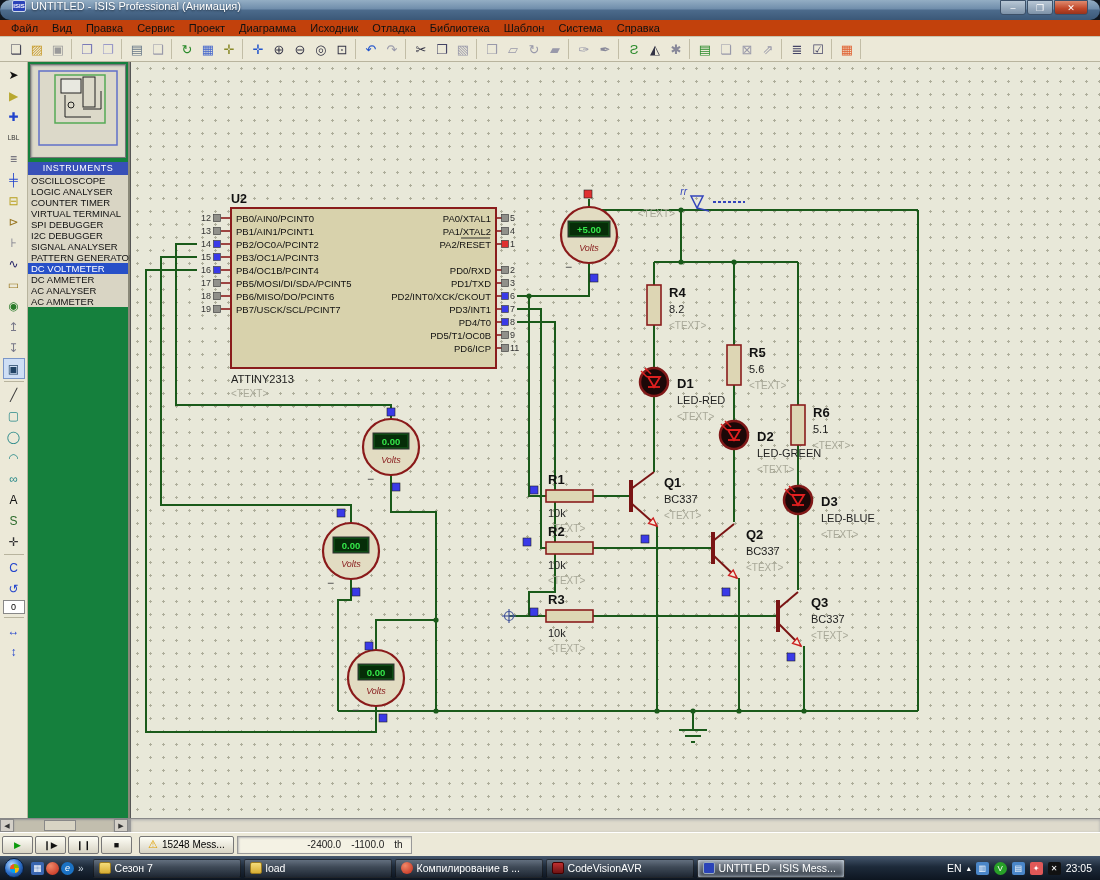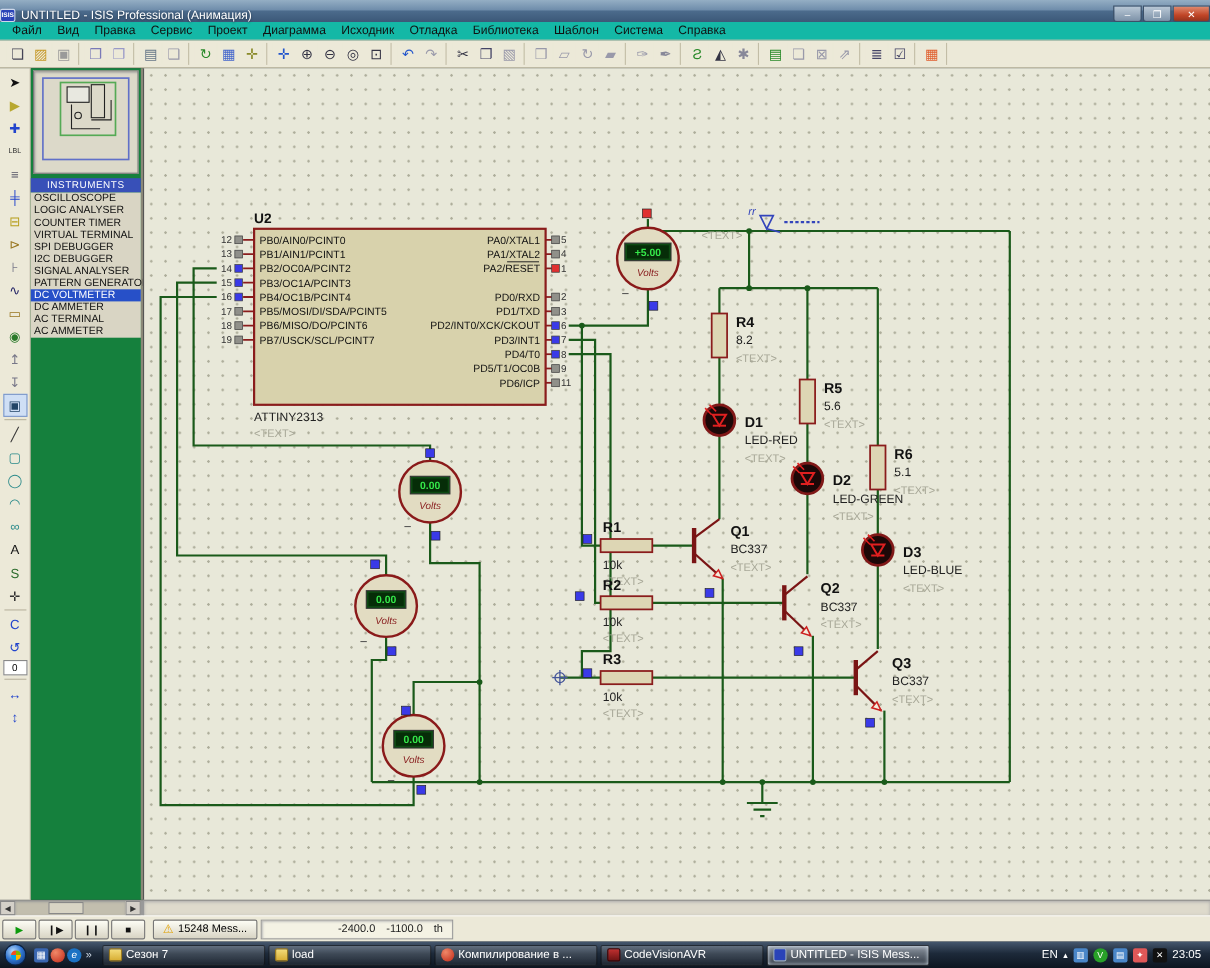--- a/index.html
+++ b/index.html
@@ -1,28 +1,28 @@
 <!DOCTYPE html>
 <html><head>
 <meta charset="utf-8">
 <style>
   *{box-sizing:border-box;margin:0;padding:0}
   body{width:1100px;height:880px;font-family:"Liberation Sans",sans-serif;background:#10161e;overflow:hidden;font-size:11px}
   
-  .titlebar{height:20px;display:flex;align-items:flex-end;padding:0 0;gap:5px;
-    background:linear-gradient(180deg,#94aec4 0%,#6f8dab 45%,#4c6b8c 50%,#3b5878 100%);}
+  .titlebar{height:20px;display:flex;align-items:flex-start;padding:0 12px;gap:5px;
+    background:linear-gradient(180deg,#94aec4 0%,#6f8dab 45%,#4c6b8c 50%,#3b5878 100%);border-radius:10px;}
   .appicon{width:14px;height:12px;background:#2a43b8;color:#fff;font-size:6px;font-weight:bold;
     display:flex;align-items:center;justify-content:center;border:1px solid #cdd8ea;border-radius:2px}
   .title{color:#fff;font-size:11px;text-shadow:0 1px 2px #234;flex:1}
   .winbtns{display:flex;gap:1px}
   .wbtn{width:26px;height:15px;font-size:9px;color:#fff;display:flex;align-items:center;justify-content:center;
     background:linear-gradient(#b9c8d6,#7d92a8);border:1px solid #3c5068;border-radius:0 0 3px 3px}
   .wbtn.close{background:linear-gradient(#e08a6e,#c04527 60%,#96331c);width:34px}
   
-  .menubar{height:17px;background:#14b8a6;display:flex;align-items:center;padding-left:4px;border-bottom:1px solid #c8c4ae}
+  .menubar{height:17px;background:#c2410c;display:flex;align-items:center;padding-left:4px;border-bottom:1px solid #c8c4ae}
   .menu-item{padding:1px 7px;color:#111}
   
   .toolbar{height:25px;background:#ece9d8;display:flex;align-items:center;padding:1px 3px;border-bottom:1px solid #b8b49e;gap:2px}
   .tgroup{display:flex;border-right:1px solid #c2bda6;padding:0 3px;gap:1px}
   .ticon{width:20px;height:20px;display:flex;align-items:center;justify-content:center;font-size:13px;background:#ece9d8;border:1px solid transparent}
   
   .main{height:756px;display:flex}
   .vtoolbar{width:28px;background:#ece9d8;border-right:1px solid #b8b49e;display:flex;flex-direction:column;align-items:center;padding-top:2px}
   .vicon{width:22px;height:21px;display:flex;align-items:center;justify-content:center;font-size:12px}
   .vicon.vactive{background:#cfdff5;border:1px solid #7a96c8}
@@ -219,21 +219,21 @@
         <div class="inst">OSCILLOSCOPE</div>
         <div class="inst">LOGIC ANALYSER</div>
         <div class="inst">COUNTER TIMER</div>
         <div class="inst">VIRTUAL TERMINAL</div>
         <div class="inst">SPI DEBUGGER</div>
         <div class="inst">I2C DEBUGGER</div>
         <div class="inst">SIGNAL ANALYSER</div>
         <div class="inst">PATTERN GENERATOR</div>
         <div class="inst sel">DC VOLTMETER</div>
         <div class="inst">DC AMMETER</div>
-        <div class="inst">AC TERMINAL</div>
+        <div class="inst">AC ANALYSER</div>
         <div class="inst">AC AMMETER</div>
       </div>
   </div>
   <div class="canvas">
     <svg id="schem" width="970" height="756" viewBox="0 0 970 756">
         <path d="M 66,182 H 45 V 343 H 260 V 357" fill="none" stroke="#1a5a1a" stroke-width="2"></path>
         <path d="M 66,195 H 30 V 443 H 220 V 461" fill="none" stroke="#1a5a1a" stroke-width="2"></path>
         <path d="M 66,208 H 15 V 670 H 245 V 644" fill="none" stroke="#1a5a1a" stroke-width="2"></path>
         <path d="M 386,234 H 398 V 434 H 415" fill="none" stroke="#1a5a1a" stroke-width="2"></path>
         <path d="M 386,247 H 410 V 486 H 415" fill="none" stroke="#1a5a1a" stroke-width="2"></path>

